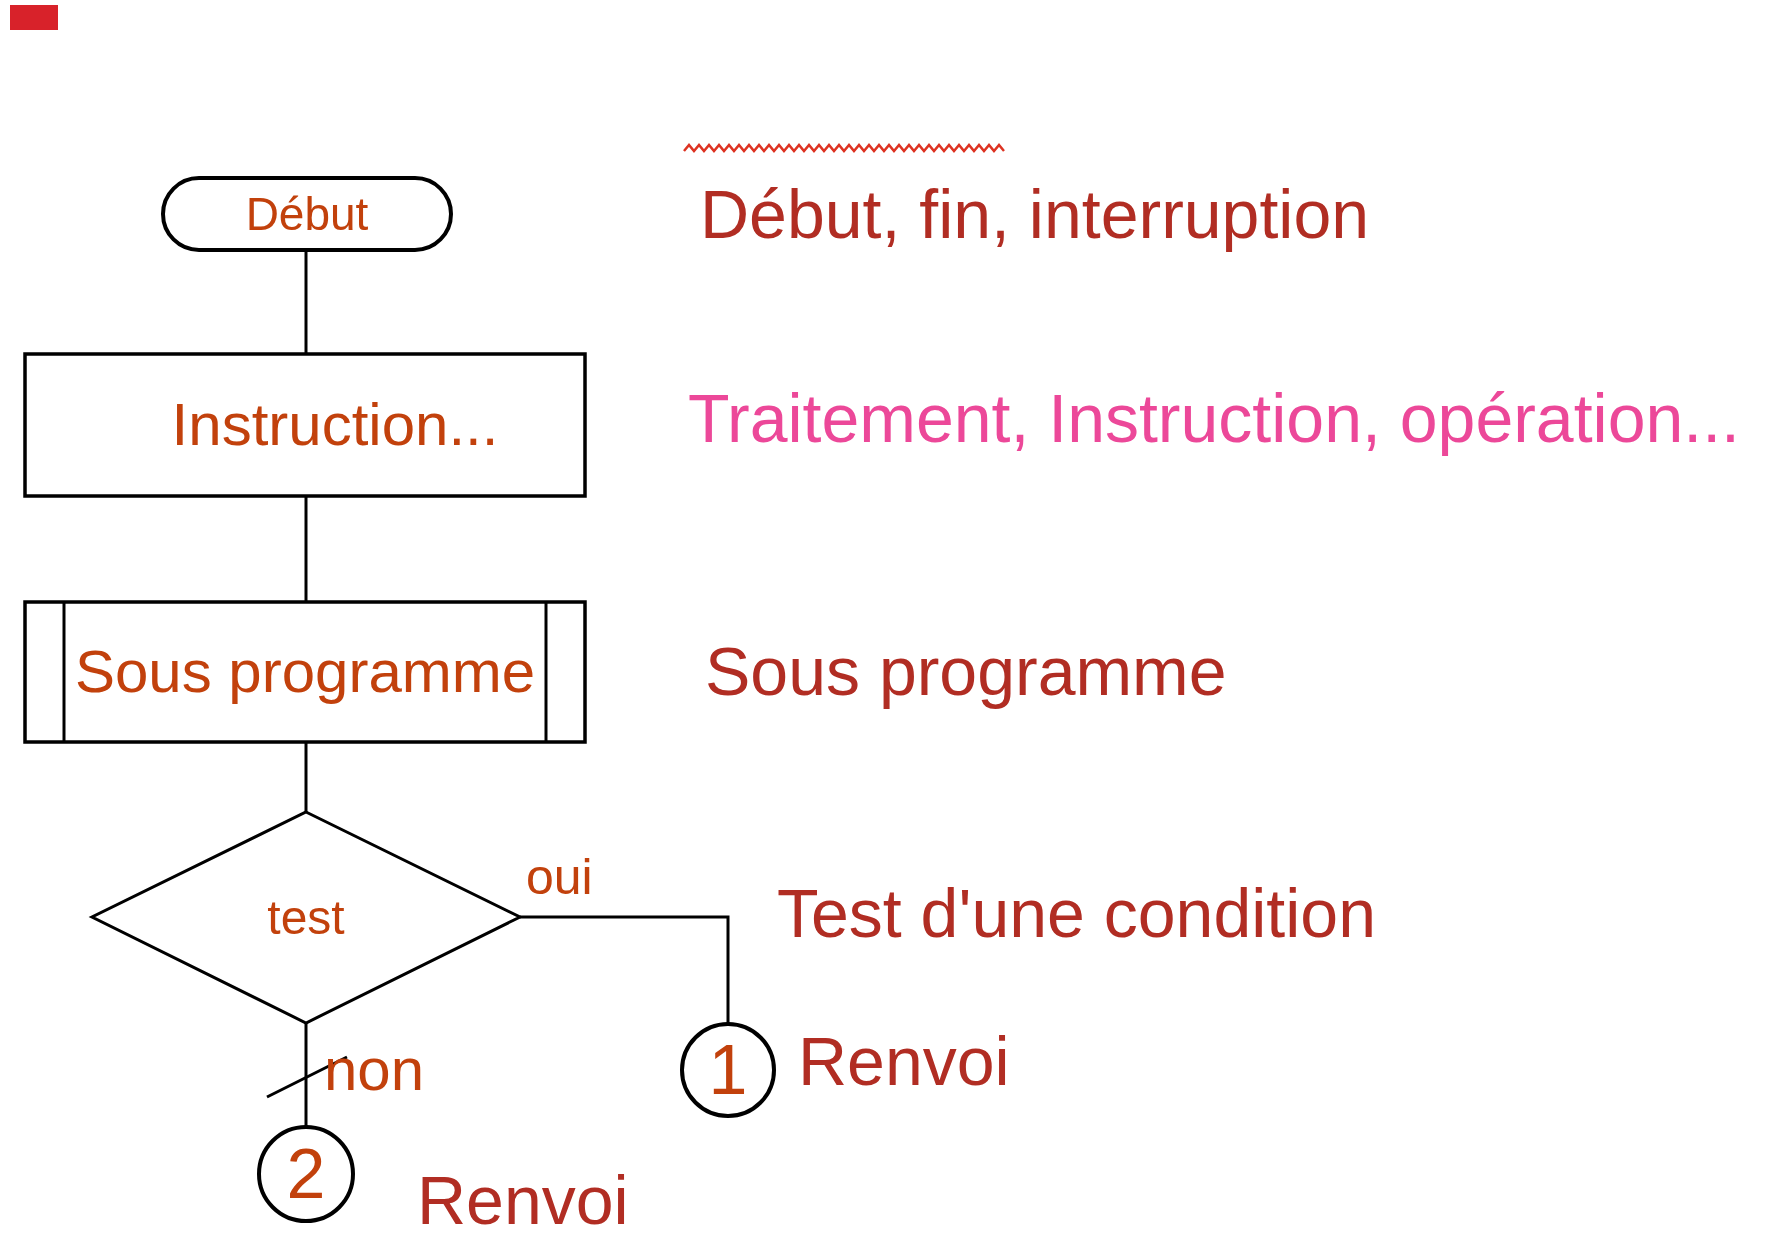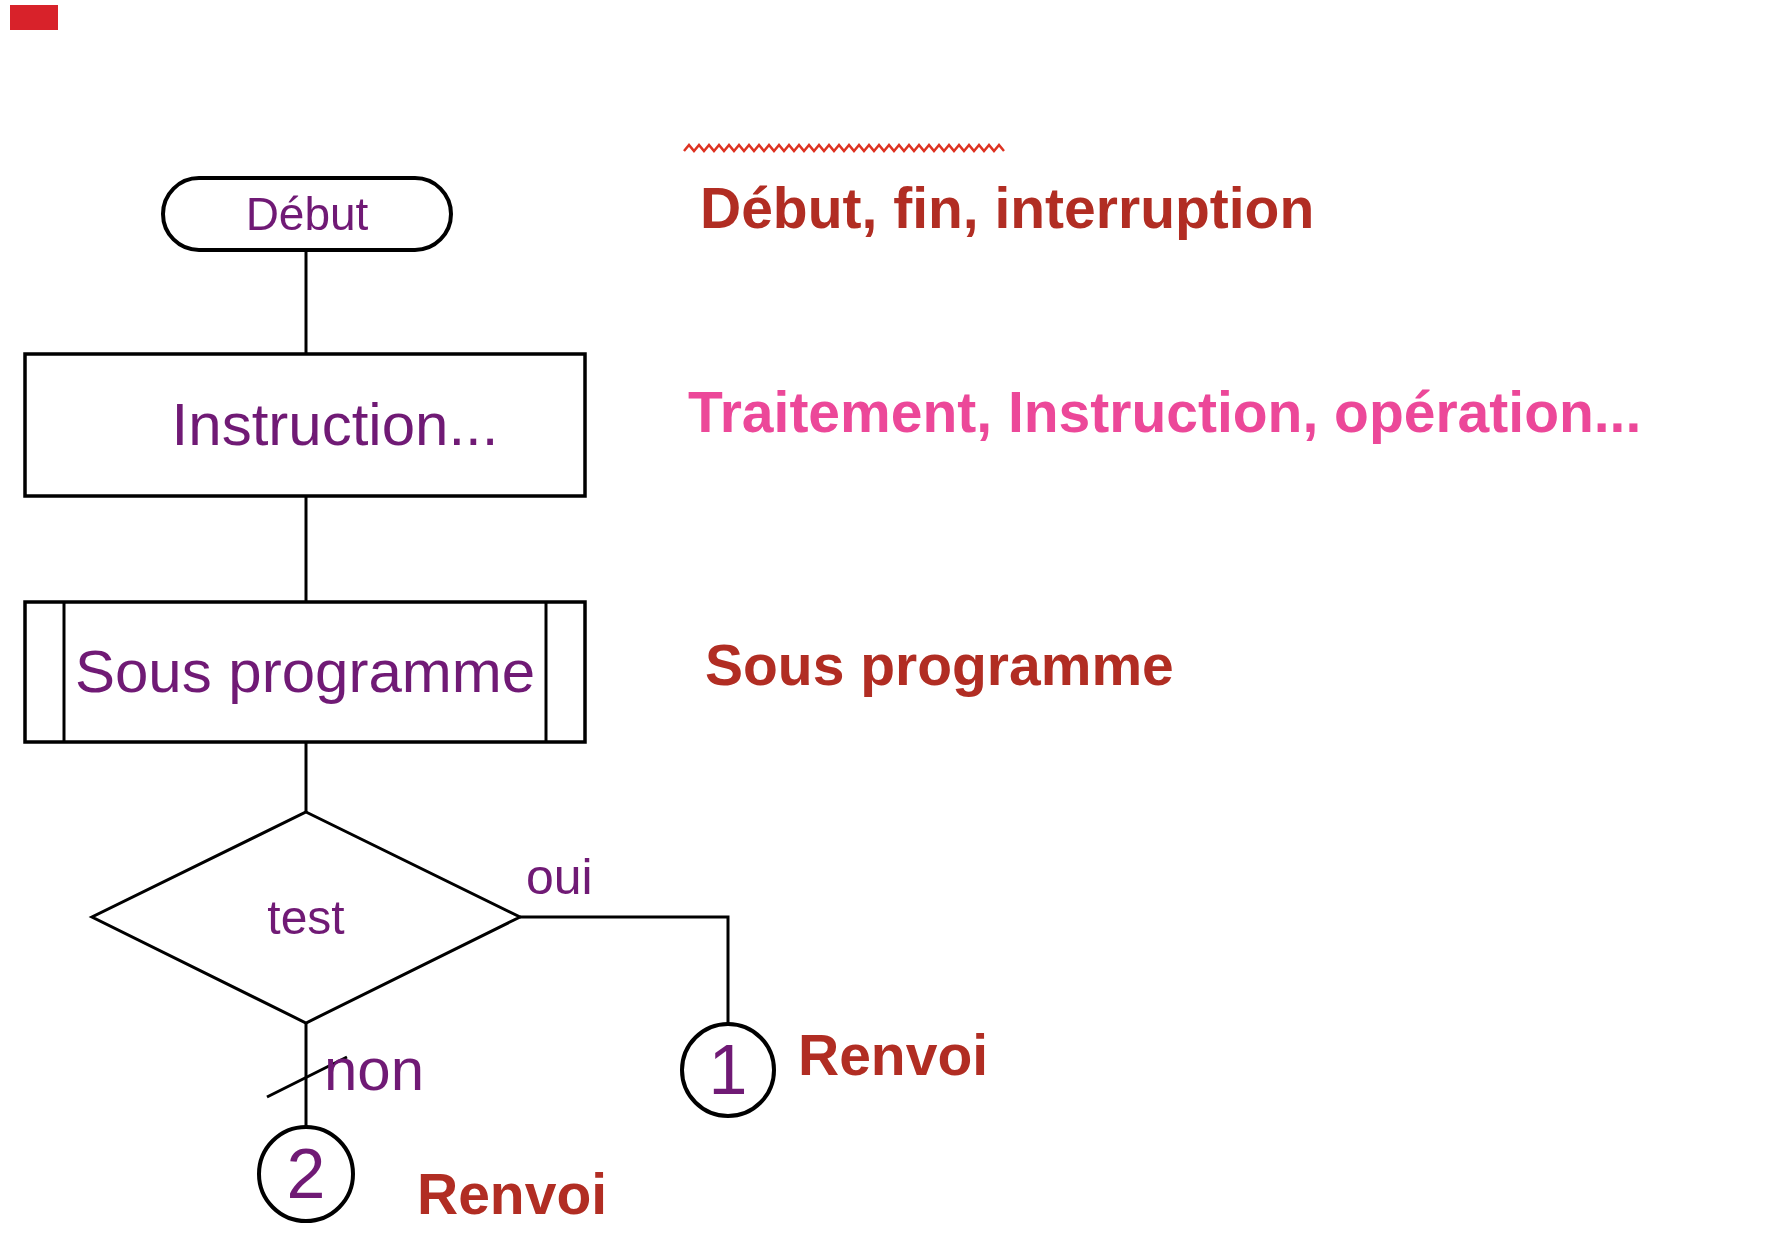--- a/index.html
+++ b/index.html
@@ -9,30 +9,30 @@
   }
   .abs{position:absolute;}
   .corner-marker{left:10px;top:5px;width:48px;height:25px;}
   .page-title{
     left:8px;top:89px;font-size:48px;font-weight:bold;line-height:1;white-space:nowrap;
     text-shadow:2px 3px 0 rgba(244,196,155,0.65);
   }
   svg.canvas{left:0;top:0;width:1766px;height:1236px;}
   svg.canvas *{stroke:#000;fill:none;}
   .center-box{display:flex;align-items:center;justify-content:center;}
-  .black-label{color:#701a75;line-height:1;white-space:nowrap;}
+  .black-label{color:#c2410c;line-height:1;white-space:nowrap;}
   .node-start{left:163px;top:178px;width:288px;height:72px;font-size:46px;}
   .node-process{left:25px;top:354px;width:620px;height:142px;font-size:60px;}
   .node-subroutine{left:64px;top:602px;width:482px;height:140px;font-size:60px;}
   .node-decision{left:92px;top:812px;width:428px;height:211px;font-size:48px;}
   .branch-oui{left:526px;top:852px;font-size:50px;}
   .branch-non{left:324px;top:1012px;font-size:60px;margin-top:28px;}
   .digit-1{left:682px;top:1024px;width:92px;height:92px;font-size:70px;}
   .digit-2{left:259px;top:1127px;width:94px;height:94px;font-size:70px;}
-  .red-label{font-size:57px;line-height:1;white-space:nowrap;font-weight:bold;}
+  .red-label{font-size:68px;line-height:1;white-space:nowrap;}
   .legend-1{left:700px;top:180px;}
   .legend-2{left:688px;top:384px;}
   .legend-3{left:705px;top:637px;}
   .legend-4{left:777px;top:879px;}
   .legend-5{left:798px;top:1027px;}
   .legend-6{left:417px;top:1166px;}
 </style>
 </head>
 <body>
 
@@ -64,16 +64,17 @@
   <div class="abs center-box black-label node-subroutine">Sous programme</div>
   <div class="abs center-box black-label node-decision">test</div>
   <div class="abs black-label branch-oui">oui</div>
   <div class="abs black-label branch-non">non</div>
   <div class="abs center-box black-label digit-1">1</div>
   <div class="abs center-box black-label digit-2">2</div>
 
   <div class="abs red-label legend-1" style="color: rgb(177, 45, 35);">Début, fin, interruption</div>
   <div class="abs red-label legend-2" style="color: #ec4899;">Traitement, Instruction, opération...</div>
   <div class="abs red-label legend-3" style="color: rgb(177, 45, 35);">Sous programme</div>
+  <div class="abs red-label legend-4" style="color: rgb(177, 45, 35);">Test d'une condition</div>
   <div class="abs red-label legend-5" style="color: rgb(177, 45, 35);">Renvoi</div>
   <div class="abs red-label legend-6" style="color: rgb(177, 45, 35);">Renvoi</div>
 
 </div>
 
 </body></html>

